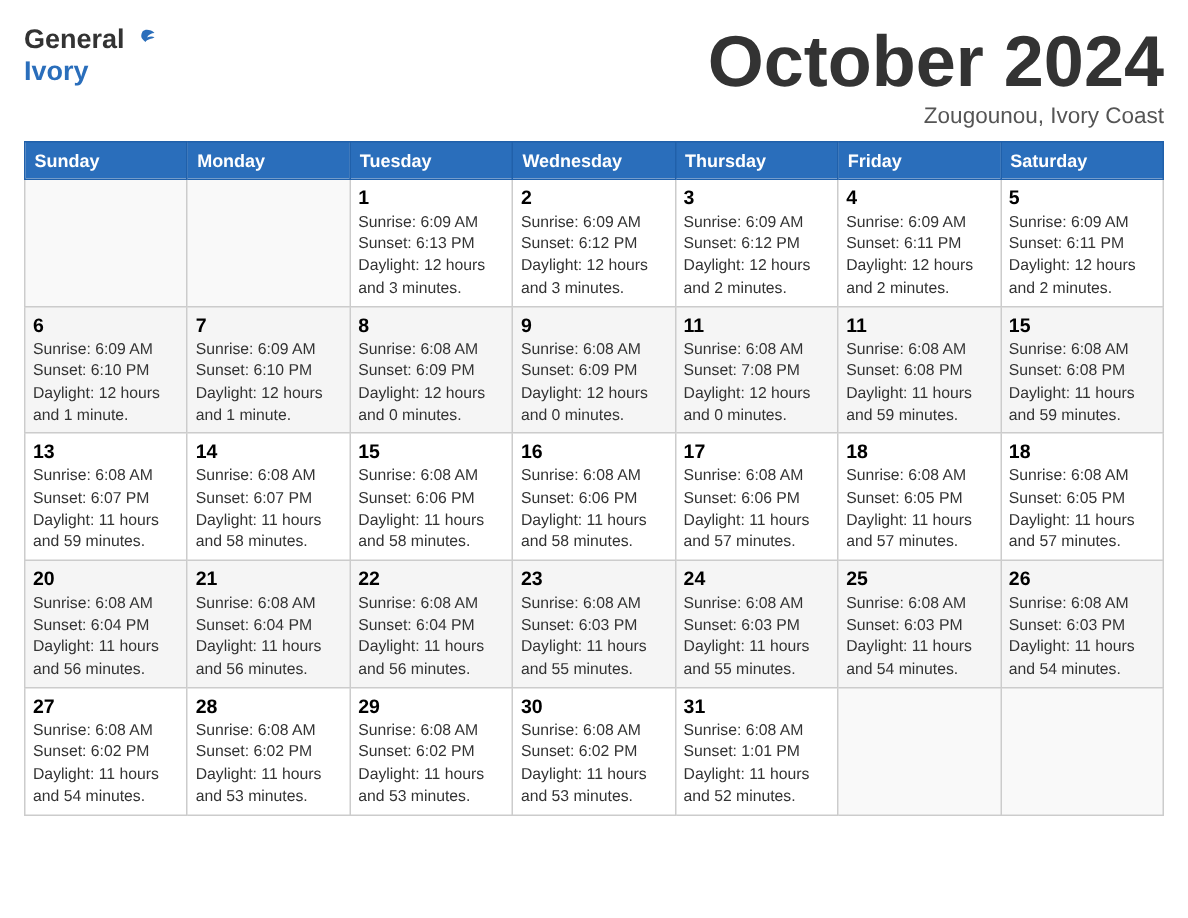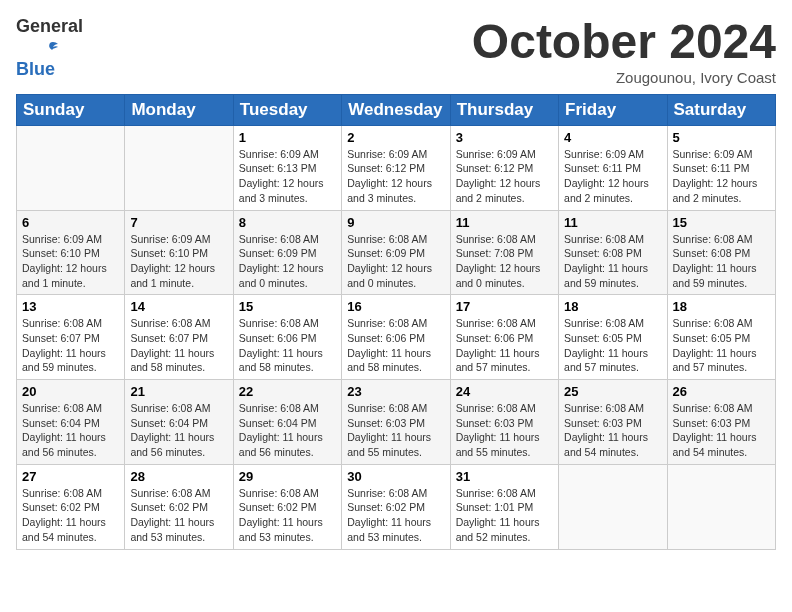--- a/index.html
+++ b/index.html
@@ -28,21 +28,20 @@
     }
     .logo-blue {
       font-size: 18px;
       font-weight: bold;
       color: #2a6ebb;
     }
     .logo-row {
       display: flex;
       align-items: center;
       gap: 2px;
-      flex-direction: column;
     }
     .title-area {
       text-align: right;
     }
     .month-title {
       font-size: 48px;
       font-weight: bold;
       color: #333;
       line-height: 1.1;
     }
@@ -53,21 +52,21 @@
     table {
       width: 100%;
       border-collapse: collapse;
       font-size: 11px;
     }
     thead th {
       background: #2a6ebb;
       color: #fff;
       padding: 5px 6px;
       text-align: left;
-      font-size: 17px;
+      font-size: 12px;
       font-weight: bold;
       border: 1px solid #2060aa;
     }
     tbody td {
       border: 1px solid #ccc;
       vertical-align: top;
       padding: 4px 5px;
       width: 108px;
       min-height: 80px;
       background: #fff;
@@ -94,21 +93,21 @@
 <body>
 
 <div class="header-area">
   <div class="logo">
     <div class="logo-row">
       <span class="logo-general">General</span>
       <svg width="20" height="20" viewBox="0 0 20 20">
         <path d="M10 4 C12 2, 16 3, 18 5 C16 5, 14 6, 13 8 C15 7, 17 7, 18 8 C16 9, 13 9, 12 11 C10 9, 8 8, 10 4Z" fill="#2a6ebb"></path>
       </svg>
     </div>
-    <span class="logo-blue">Blue</span>
+    <span class="logo-blue">Ivory</span>
   </div>
   <div class="title-area">
     <div class="month-title">October 2024</div>
     <div class="location-title">Zougounou, Ivory Coast</div>
   </div>
 </div>
 
 <table>
   <thead>
     <tr id="header-row">

